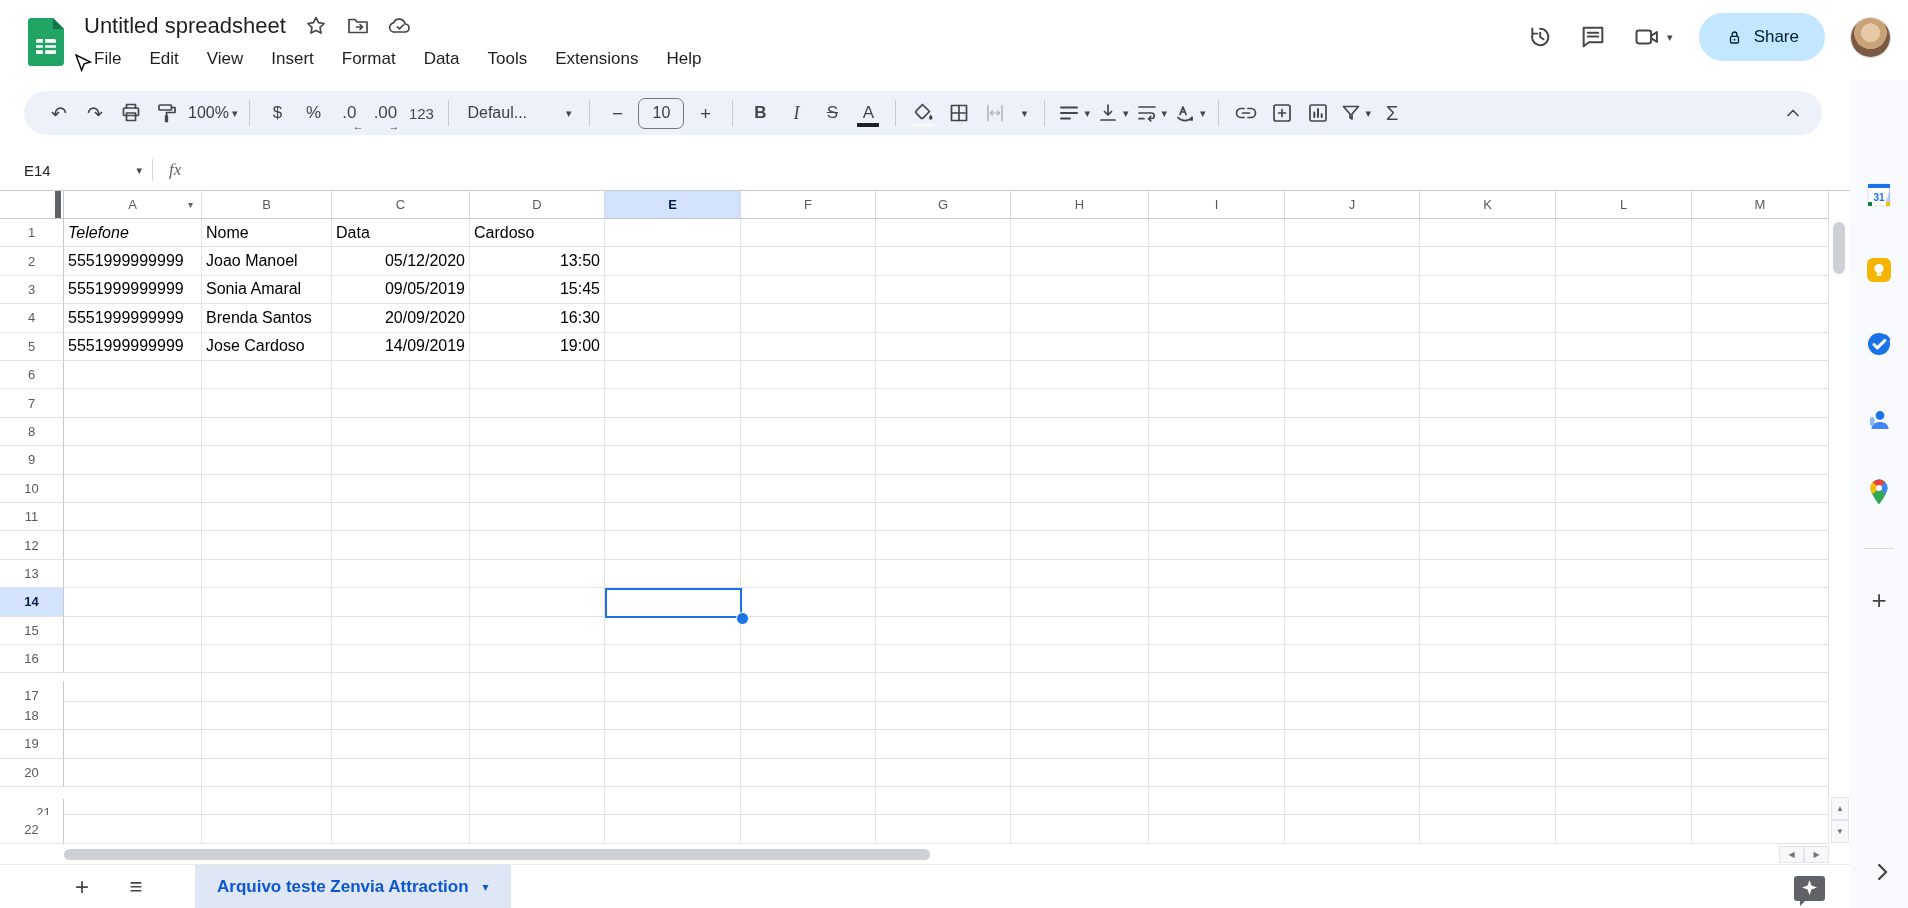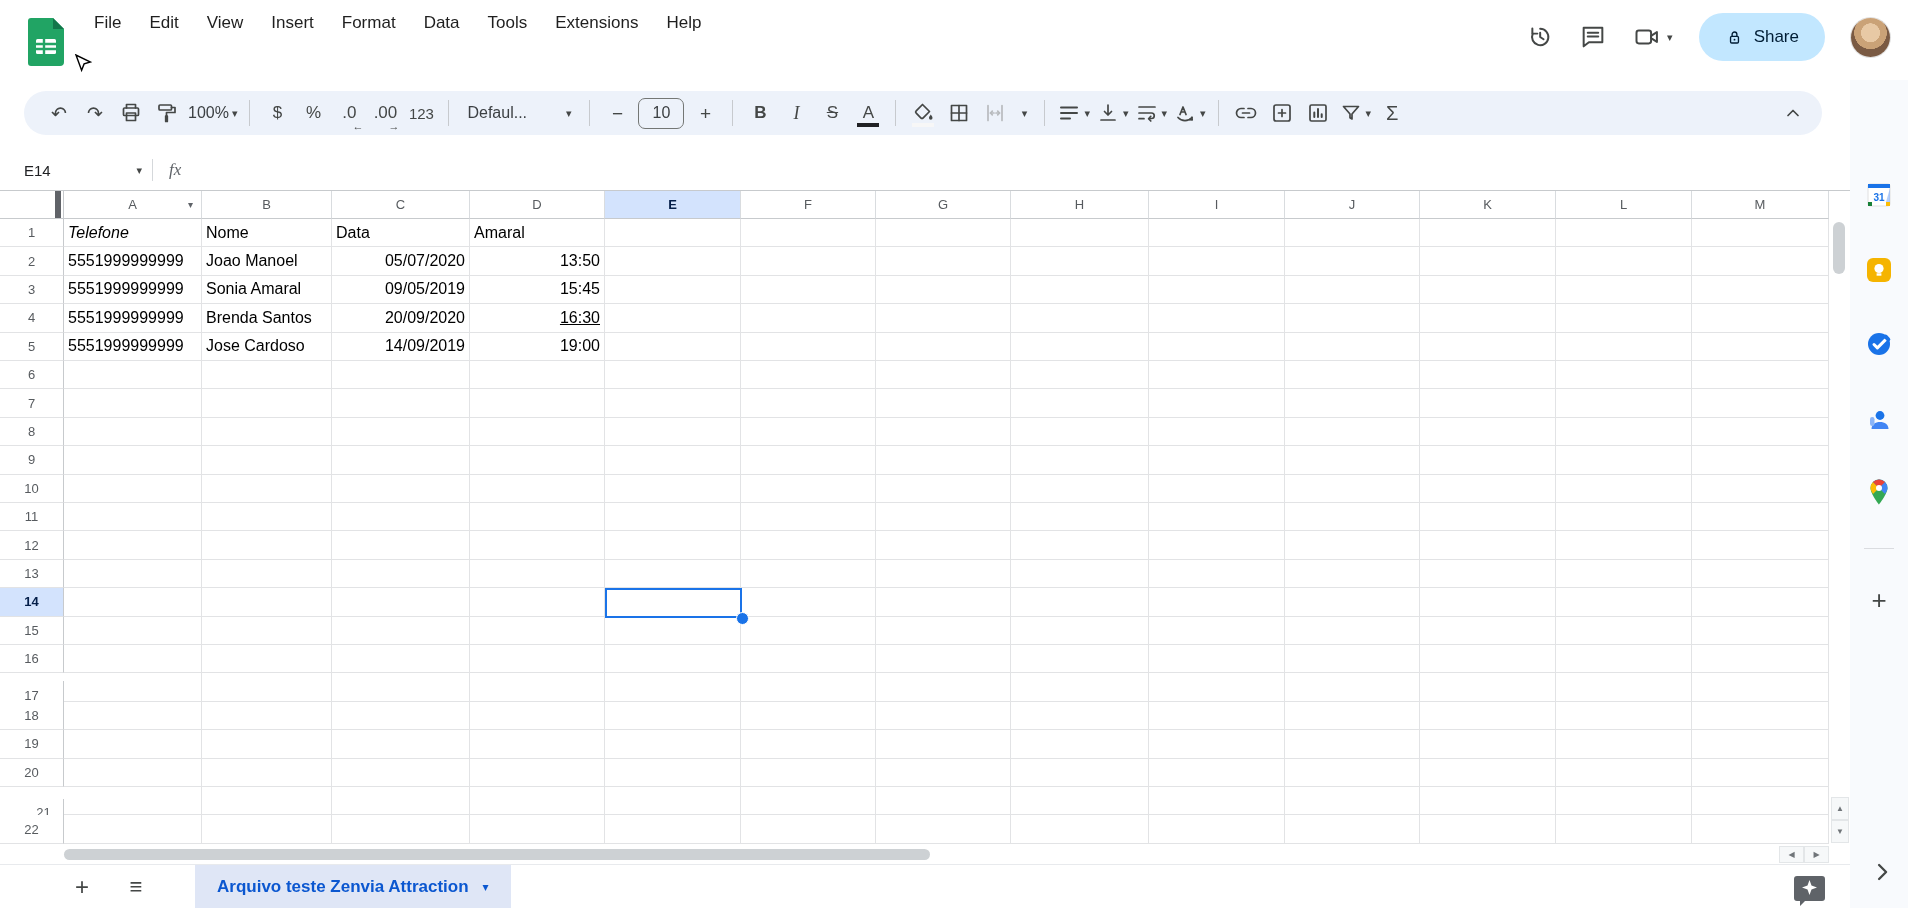--- a/index.html
+++ b/index.html
@@ -123,20 +123,34 @@
 <div id="app">
 
   <div class="topbar">
     <svg class="logo" viewBox="0 0 36 48">
       <path d="M3 0h22l11 11v33a4 4 0 01-4 4H3a3 3 0 01-3-3V3a3 3 0 013-3z" fill="#21a464"></path>
       <path d="M25 0l11 11H25z" fill="#13764a"></path>
       <rect x="8" y="21" width="20" height="15" rx="1.5" fill="#fff"></rect>
       <path d="M8 26h20M8 31h20M16 21v15" stroke="#21a464" stroke-width="2.4"></path>
     </svg>
     <div class="title-wrap">
+      <div class="title-row">
+        <span class="doc-title">Untitled spreadsheet</span>
+        <svg class="tico ico" viewBox="0 0 24 24">
+          <path d="M12 3.6l2.5 5.1 5.6.8-4.05 3.95.95 5.6L12 16.4l-5 2.65.95-5.6L3.9 9.5l5.6-.8z"></path>
+        </svg>
+        <svg class="tico ico" viewBox="0 0 24 24">
+          <path d="M3 5.5h6l2 2.5h10v10.5H3z"></path>
+            <path d="M10.5 13h6M14 10.5L16.5 13 14 15.5"></path>
+        </svg>
+        <svg class="tico ico" viewBox="0 0 24 24">
+          <path d="M7 18h10a4 4 0 100-8 6 6 0 00-11.4-1.2A4.3 4.3 0 007 18z"></path>
+            <path d="M9.5 12.8l2 2 3.8-3.8"></path>
+        </svg>
+      </div>
       <nav class="menu-row" id="menu-bar">
           <div class="menu-item">File</div>
           <div class="menu-item">Edit</div>
           <div class="menu-item">View</div>
           <div class="menu-item">Insert</div>
           <div class="menu-item">Format</div>
           <div class="menu-item">Data</div>
           <div class="menu-item">Tools</div>
           <div class="menu-item">Extensions</div>
           <div class="menu-item">Help</div>
@@ -350,34 +364,34 @@
       <div class="colhead" style="left: 1011px; width: 138px;">H</div>
       <div class="colhead" style="left: 1149px; width: 136px;">I</div>
       <div class="colhead" style="left: 1285px; width: 135px;">J</div>
       <div class="colhead" style="left: 1420px; width: 136px;">K</div>
       <div class="colhead" style="left: 1556px; width: 136px;">L</div>
       <div class="colhead" style="left: 1692px; width: 137px;">M</div>
       <div class="rowhead" style="top: 28px; height: 28.4px;">1</div>
       <div class="cell" style="left: 64px; top: 28px; width: 138px; height: 28.4px; font-style: italic;">Telefone</div>
       <div class="cell" style="left: 202px; top: 28px; width: 130px; height: 28.4px;">Nome</div>
       <div class="cell" style="left: 332px; top: 28px; width: 138px; height: 28.4px;">Data</div>
-      <div class="cell" style="left: 470px; top: 28px; width: 135px; height: 28.4px;">Amaral</div>
+      <div class="cell" style="left: 470px; top: 28px; width: 135px; height: 28.4px;">Cardoso</div>
       <div class="cell" style="left: 605px; top: 28px; width: 136px; height: 28.4px;"></div>
       <div class="cell" style="left: 741px; top: 28px; width: 135px; height: 28.4px;"></div>
       <div class="cell" style="left: 876px; top: 28px; width: 135px; height: 28.4px;"></div>
       <div class="cell" style="left: 1011px; top: 28px; width: 138px; height: 28.4px;"></div>
       <div class="cell" style="left: 1149px; top: 28px; width: 136px; height: 28.4px;"></div>
       <div class="cell" style="left: 1285px; top: 28px; width: 135px; height: 28.4px;"></div>
       <div class="cell" style="left: 1420px; top: 28px; width: 136px; height: 28.4px;"></div>
       <div class="cell" style="left: 1556px; top: 28px; width: 136px; height: 28.4px;"></div>
       <div class="cell" style="left: 1692px; top: 28px; width: 137px; height: 28.4px;"></div>
       <div class="rowhead" style="top: 56.4px; height: 28.4px;">2</div>
       <div class="cell" style="left: 64px; top: 56.4px; width: 138px; height: 28.4px;">5551999999999</div>
       <div class="cell" style="left: 202px; top: 56.4px; width: 130px; height: 28.4px;">Joao Manoel</div>
-      <div class="cell ra" style="left: 332px; top: 56.4px; width: 138px; height: 28.4px;">05/07/2020</div>
+      <div class="cell ra" style="left: 332px; top: 56.4px; width: 138px; height: 28.4px;">05/12/2020</div>
       <div class="cell ra" style="left: 470px; top: 56.4px; width: 135px; height: 28.4px;">13:50</div>
       <div class="cell" style="left: 605px; top: 56.4px; width: 136px; height: 28.4px;"></div>
       <div class="cell" style="left: 741px; top: 56.4px; width: 135px; height: 28.4px;"></div>
       <div class="cell" style="left: 876px; top: 56.4px; width: 135px; height: 28.4px;"></div>
       <div class="cell" style="left: 1011px; top: 56.4px; width: 138px; height: 28.4px;"></div>
       <div class="cell" style="left: 1149px; top: 56.4px; width: 136px; height: 28.4px;"></div>
       <div class="cell" style="left: 1285px; top: 56.4px; width: 135px; height: 28.4px;"></div>
       <div class="cell" style="left: 1420px; top: 56.4px; width: 136px; height: 28.4px;"></div>
       <div class="cell" style="left: 1556px; top: 56.4px; width: 136px; height: 28.4px;"></div>
       <div class="cell" style="left: 1692px; top: 56.4px; width: 137px; height: 28.4px;"></div>
@@ -392,21 +406,21 @@
       <div class="cell" style="left: 1011px; top: 84.8px; width: 138px; height: 28.4px;"></div>
       <div class="cell" style="left: 1149px; top: 84.8px; width: 136px; height: 28.4px;"></div>
       <div class="cell" style="left: 1285px; top: 84.8px; width: 135px; height: 28.4px;"></div>
       <div class="cell" style="left: 1420px; top: 84.8px; width: 136px; height: 28.4px;"></div>
       <div class="cell" style="left: 1556px; top: 84.8px; width: 136px; height: 28.4px;"></div>
       <div class="cell" style="left: 1692px; top: 84.8px; width: 137px; height: 28.4px;"></div>
       <div class="rowhead" style="top: 113.2px; height: 28.4px;">4</div>
       <div class="cell" style="left: 64px; top: 113.2px; width: 138px; height: 28.4px;">5551999999999</div>
       <div class="cell" style="left: 202px; top: 113.2px; width: 130px; height: 28.4px;">Brenda Santos</div>
       <div class="cell ra" style="left: 332px; top: 113.2px; width: 138px; height: 28.4px;">20/09/2020</div>
-      <div class="cell ra" style="left: 470px; top: 113.2px; width: 135px; height: 28.4px; text-decoration: underline;">16:30</div>
+      <div class="cell ra" style="left: 470px; top: 113.2px; width: 135px; height: 28.4px;">16:30</div>
       <div class="cell" style="left: 605px; top: 113.2px; width: 136px; height: 28.4px;"></div>
       <div class="cell" style="left: 741px; top: 113.2px; width: 135px; height: 28.4px;"></div>
       <div class="cell" style="left: 876px; top: 113.2px; width: 135px; height: 28.4px;"></div>
       <div class="cell" style="left: 1011px; top: 113.2px; width: 138px; height: 28.4px;"></div>
       <div class="cell" style="left: 1149px; top: 113.2px; width: 136px; height: 28.4px;"></div>
       <div class="cell" style="left: 1285px; top: 113.2px; width: 135px; height: 28.4px;"></div>
       <div class="cell" style="left: 1420px; top: 113.2px; width: 136px; height: 28.4px;"></div>
       <div class="cell" style="left: 1556px; top: 113.2px; width: 136px; height: 28.4px;"></div>
       <div class="cell" style="left: 1692px; top: 113.2px; width: 137px; height: 28.4px;"></div>
       <div class="rowhead" style="top: 141.6px; height: 28.4px;">5</div>

